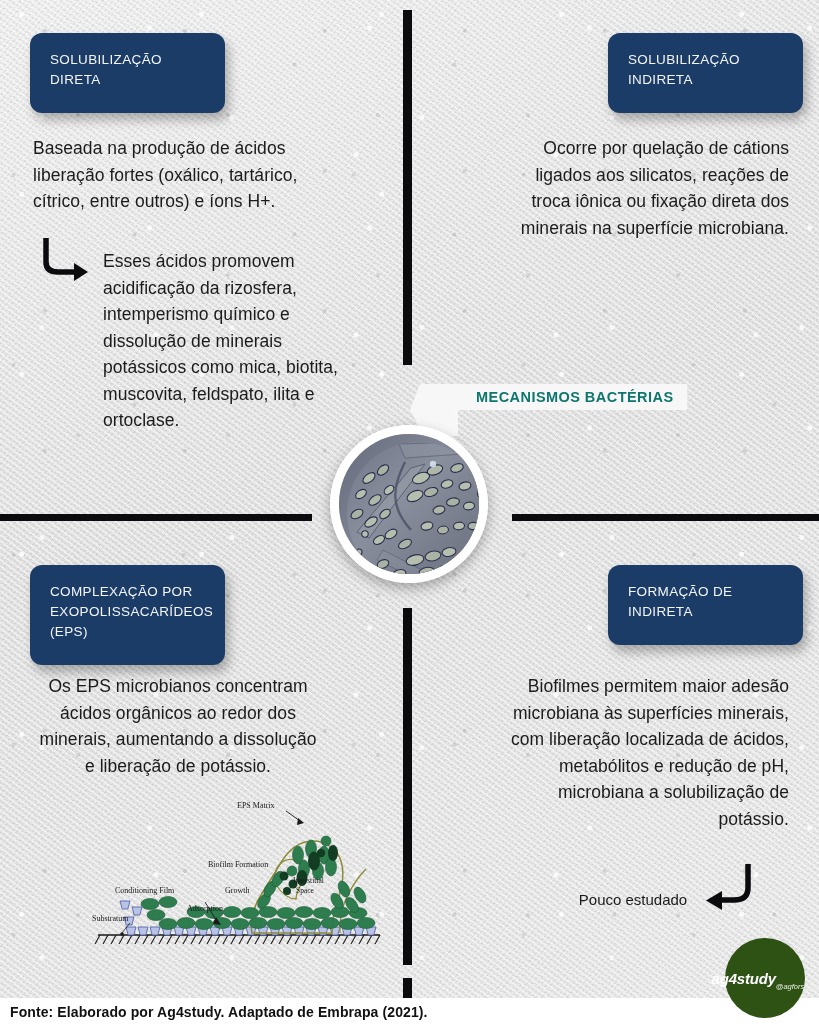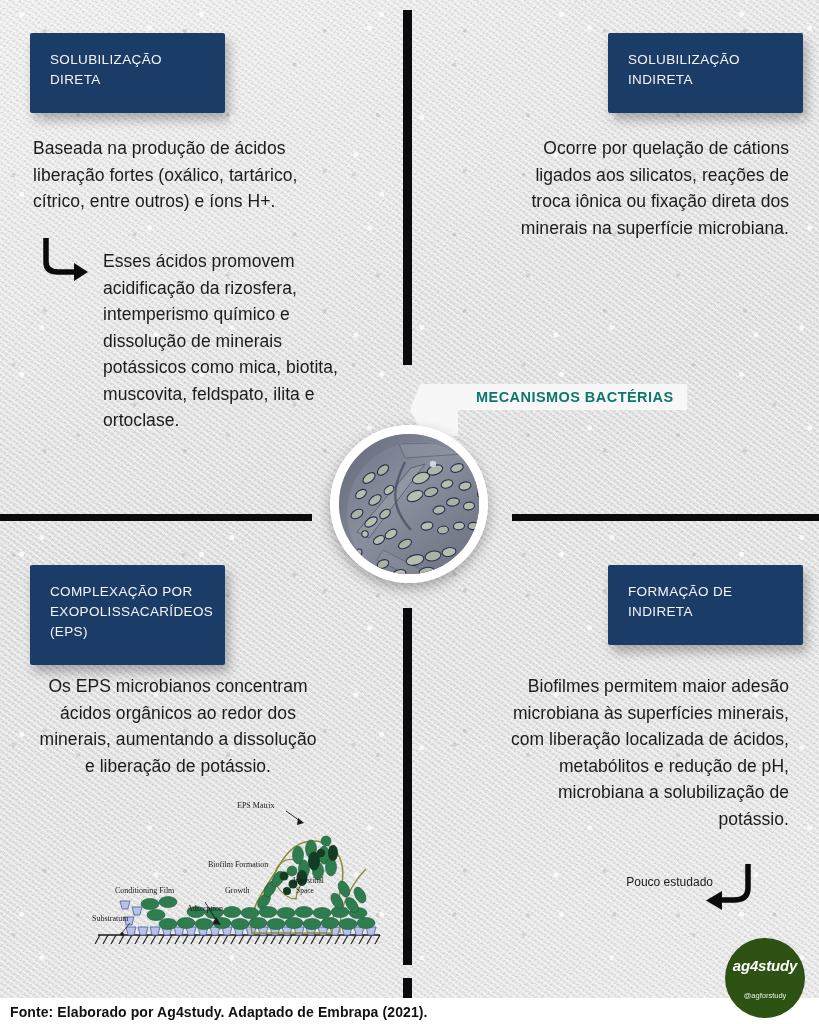--- a/index.html
+++ b/index.html
@@ -61,21 +61,21 @@
   .divider-v-bot   { left: 403px; top: 608px; width: 9px;  height: 357px; }
   .divider-h-left  { left: 0px;   top: 514px; width: 312px; height: 7px; }
   .divider-h-right { left: 512px; top: 514px; width: 307px; height: 7px; }
   .divider-foot    { left: 403px; top: 978px; width: 9px;  height: 20px; }
 
   
   .badge {
     position: absolute;
     background: #1c3c68;
     color: #f3f5f8;
-    border-radius: 2px;
+    border-radius: 12px;
     padding: 17px 20px 19px 20px;
     font-size: 13.5px;
     line-height: 20px;
     letter-spacing: .35px;
     box-shadow: 4px 7px 11px rgba(0,0,0,.28);
     z-index: 5;
     white-space: pre-line;
   }
   .badge-direta    { left: 30px;  top: 33px;  width: 155px; min-height: 44px; }
   .badge-indireta  { left: 608px; top: 33px;  width: 155px; min-height: 44px; }
@@ -94,26 +94,26 @@
   }
   .para-tl-1 { left: 33px;  top: 135px; width: 300px; text-align: left; }
   .para-tl-2 { left: 103px; top: 248px; width: 265px; text-align: left; }
   .para-tr-1 { left: 500px; top: 135px; width: 289px; text-align: right; }
   .para-bl-1 { left: 33px;  top: 673px; width: 290px; text-align: center; }
   .para-br-1 { left: 500px; top: 673px; width: 289px; text-align: right; }
 
   .small-note {
     position: absolute;
     left: 553px;
-    top: 871px;
+    top: 889px;
     width: 160px;
-    font-size: 12px;
+    font-size: 15px;
     line-height: 22px;
     color: #1b1b1b;
-    text-align: right;
+    text-align: center;
     z-index: 5;
   }
 
   
   .arrow {
     position: absolute;
     z-index: 5;
   }
   .arrow-tl { left: 40px;  top: 236px; width: 52px; height: 48px; }
   .arrow-br { left: 700px; top: 862px; width: 56px; height: 52px; }
@@ -202,36 +202,37 @@
   
   .logo {
     position: absolute;
     left: 725px;
     top: 938px;
     width: 80px;
     height: 80px;
     border-radius: 50%;
     background: #2d5214;
     display: flex;
-    flex-direction: column;
+    flex-direction: row;
     align-items: center;
     justify-content: center;
     z-index: 12;
   }
   .logo-main {
     color: #ffffff;
     font-size: 15px;
     font-weight: bold;
     letter-spacing: -.2px;
     font-style: italic;
   }
   .logo-sub {
     color: #e9efe4;
     font-size: 7.5px;
     margin-top: 17px;
+    font-style: italic;
   }
 </style>
 </head>
 <body>
 
 <div id="infographic">
 
   <div class="bg-texture"></div>
   <svg class="bg-grain" width="819" height="1024">
     <filter id="grainFilter">

